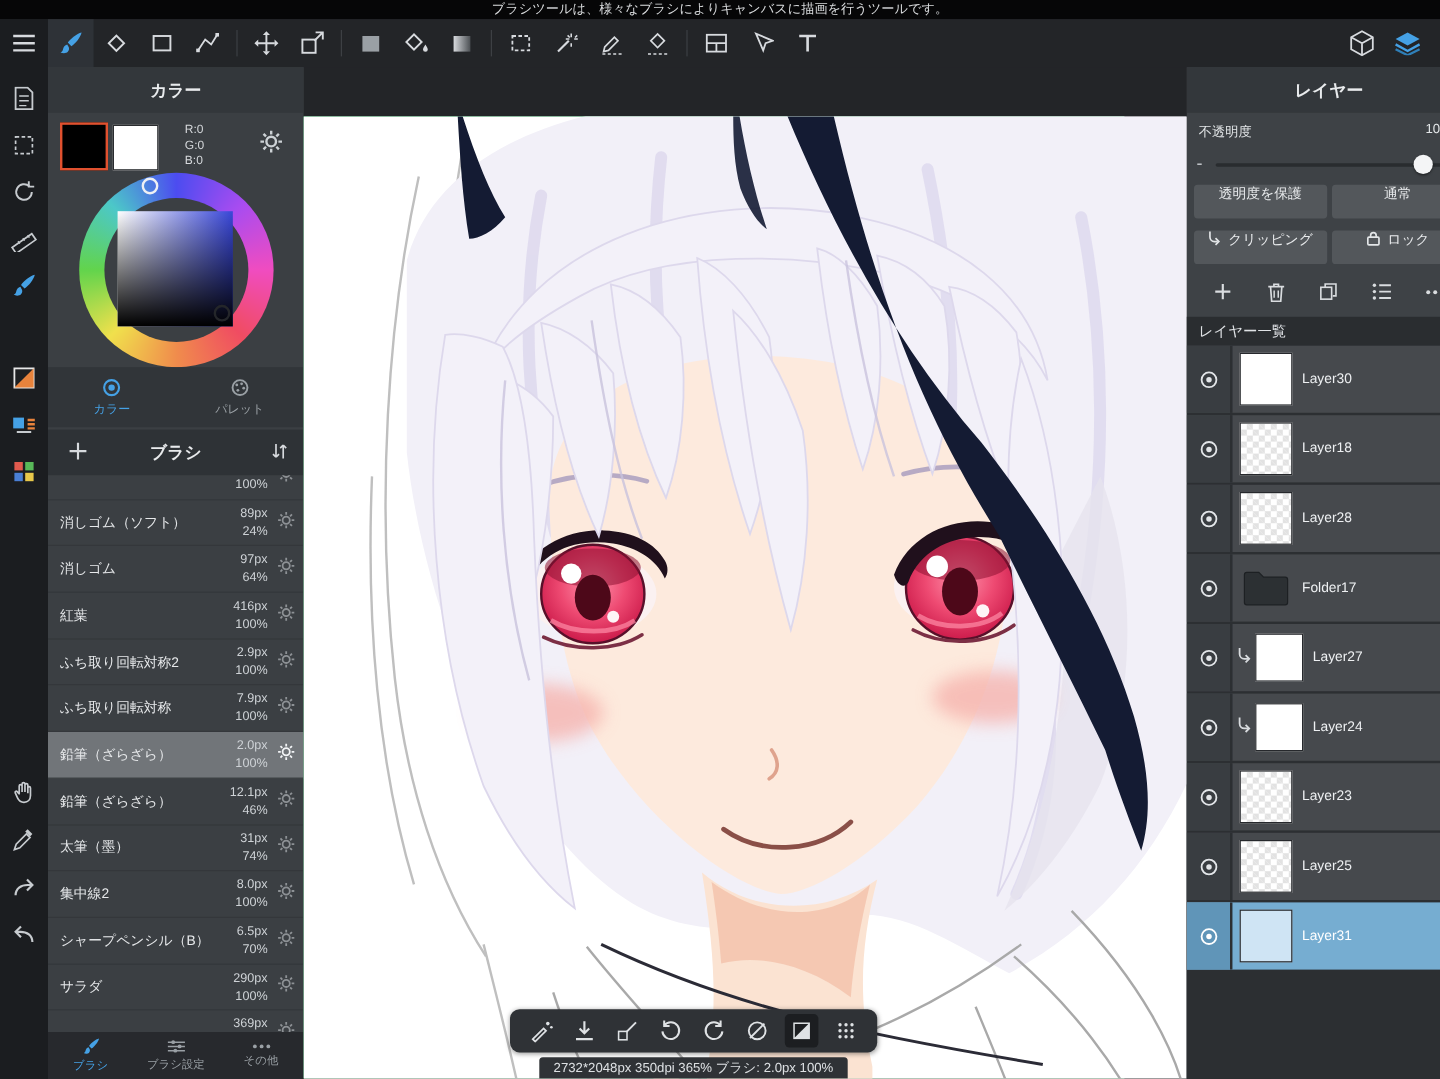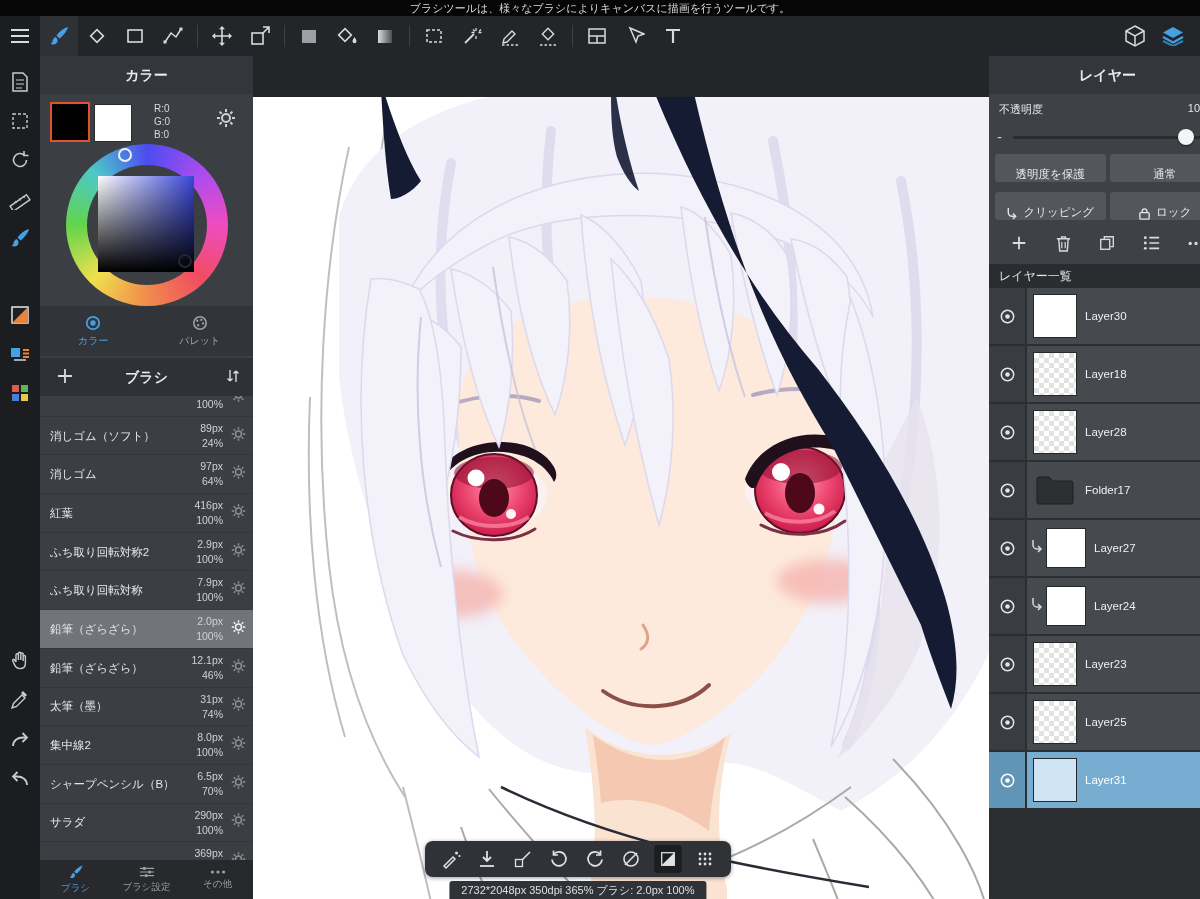--- a/index.html
+++ b/index.html
@@ -73,21 +73,21 @@
   .oprow .val{float:right;}
   .slider{position:absolute;left:0;right:0;top:70px;height:22px;}
   .slider .minus{position:absolute;left:8px;top:0;color:#c9ccd0;font-size:15px;line-height:22px;}
   .slider .plus{position:absolute;right:6px;top:0;color:#c9ccd0;font-size:15px;line-height:22px;}
   .track{position:absolute;left:24px;right:24px;top:10px;height:3px;background:#292c2f;border-radius:2px;}
   .knob{position:absolute;right:32px;top:3px;width:16px;height:16px;border-radius:50%;background:#f4f5f6;
         box-shadow:0 1px 2px rgba(0,0,0,.5);}
   .btnrow{position:absolute;left:6px;right:6px;height:28px;display:flex;gap:4px;}
   .r1{top:98px;} .r2{top:136px;border-radius:14px;}
   .pbtn{flex:1;background:#53575b;border-radius:3px;color:#e8eaec;font-size:11.5px;display:flex;
-        align-items:flex-end;justify-content:center;gap:5px;position:relative;}
+        align-items:flex-start;justify-content:center;gap:5px;position:relative;}
   .pbtn .chev{position:absolute;right:7px;top:8px;}
   .iconrow{position:absolute;left:0;right:0;top:172px;height:30px;display:flex;align-items:center;
            justify-content:space-around;padding:0 8px;color:#d9dcdf;}
   .iri{width:30px;height:30px;display:flex;align-items:center;justify-content:center;}
   .listbar{position:absolute;left:0;right:0;top:208px;height:24px;background:#2a2d30;color:#e0e3e6;
            font-size:12px;line-height:24px;padding-left:10px;box-sizing:border-box;}
   .llist{position:absolute;left:0;right:0;top:232px;bottom:0;background:#2c2f32;overflow:hidden;}
   .layer-row{display:flex;height:56px;margin-bottom:2px;background:#46494d;position:relative;align-items:center;}
   .layer-row.sel{background:#76add1;}
   .eye{width:38px;height:56px;flex:none;display:flex;align-items:center;justify-content:center;

